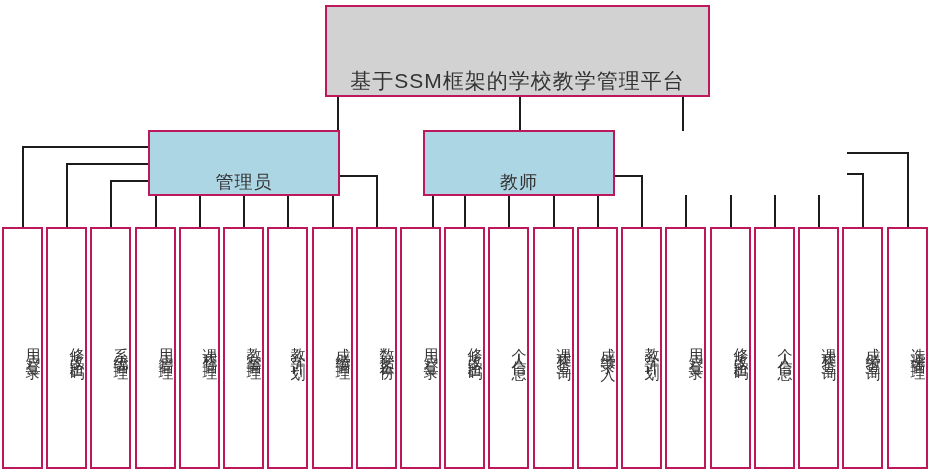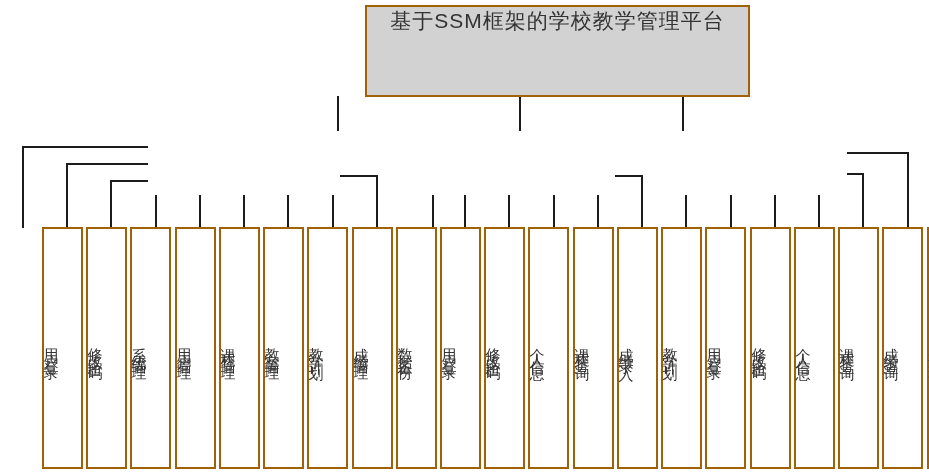--- a/index.html
+++ b/index.html
@@ -16,26 +16,25 @@
     overflow: hidden;
   }
   #wires {
     position: absolute;
     left: 0; top: 0;
     width: 929px; height: 473px;
   }
   .box {
     position: absolute;
     box-sizing: border-box;
-    border: 2px solid #a16207;
+    border: 2px solid #be185d;
     display: flex;
-    align-items: flex-start;
+    align-items: flex-end;
     justify-content: center;
     color: #333333;
-    margin-left: 40px;
   }
   .root {
     left: 325px; top: 5px;
     width: 385px; height: 92px;
     background: #d2d2d2;
     font-size: 21px;
     letter-spacing: 1px;
   }
   .branch {
     top: 130px;
@@ -72,20 +71,26 @@
       M615 176 H642 V228
       M686 195 V228  M731 195 V228  M775 195 V228  M819 195 V228
       M847 153 H908 V228
       M847 174 H863 V228"></path>
   </svg>
 
   <div class="box root">
     <span>基于SSM框架的学校教学管理平台</span>
   </div>
 
+  <div class="box branch" style="left:148px">
+    <span>管理员</span>
+  </div>
+  <div class="box branch" style="left:423px">
+    <span>教师</span>
+  </div>
 
   <div class="box leaf" style="left:2px">用户登录</div>
   <div class="box leaf" style="left:46px">修改密码</div>
   <div class="box leaf" style="left:90px">系统管理</div>
   <div class="box leaf" style="left:135px">用户管理</div>
   <div class="box leaf" style="left:179px">课程管理</div>
   <div class="box leaf" style="left:223px">教室管理</div>
   <div class="box leaf" style="left:267px">教学计划</div>
   <div class="box leaf" style="left:312px">成绩管理</div>
   <div class="box leaf" style="left:356px">数据备份</div>

